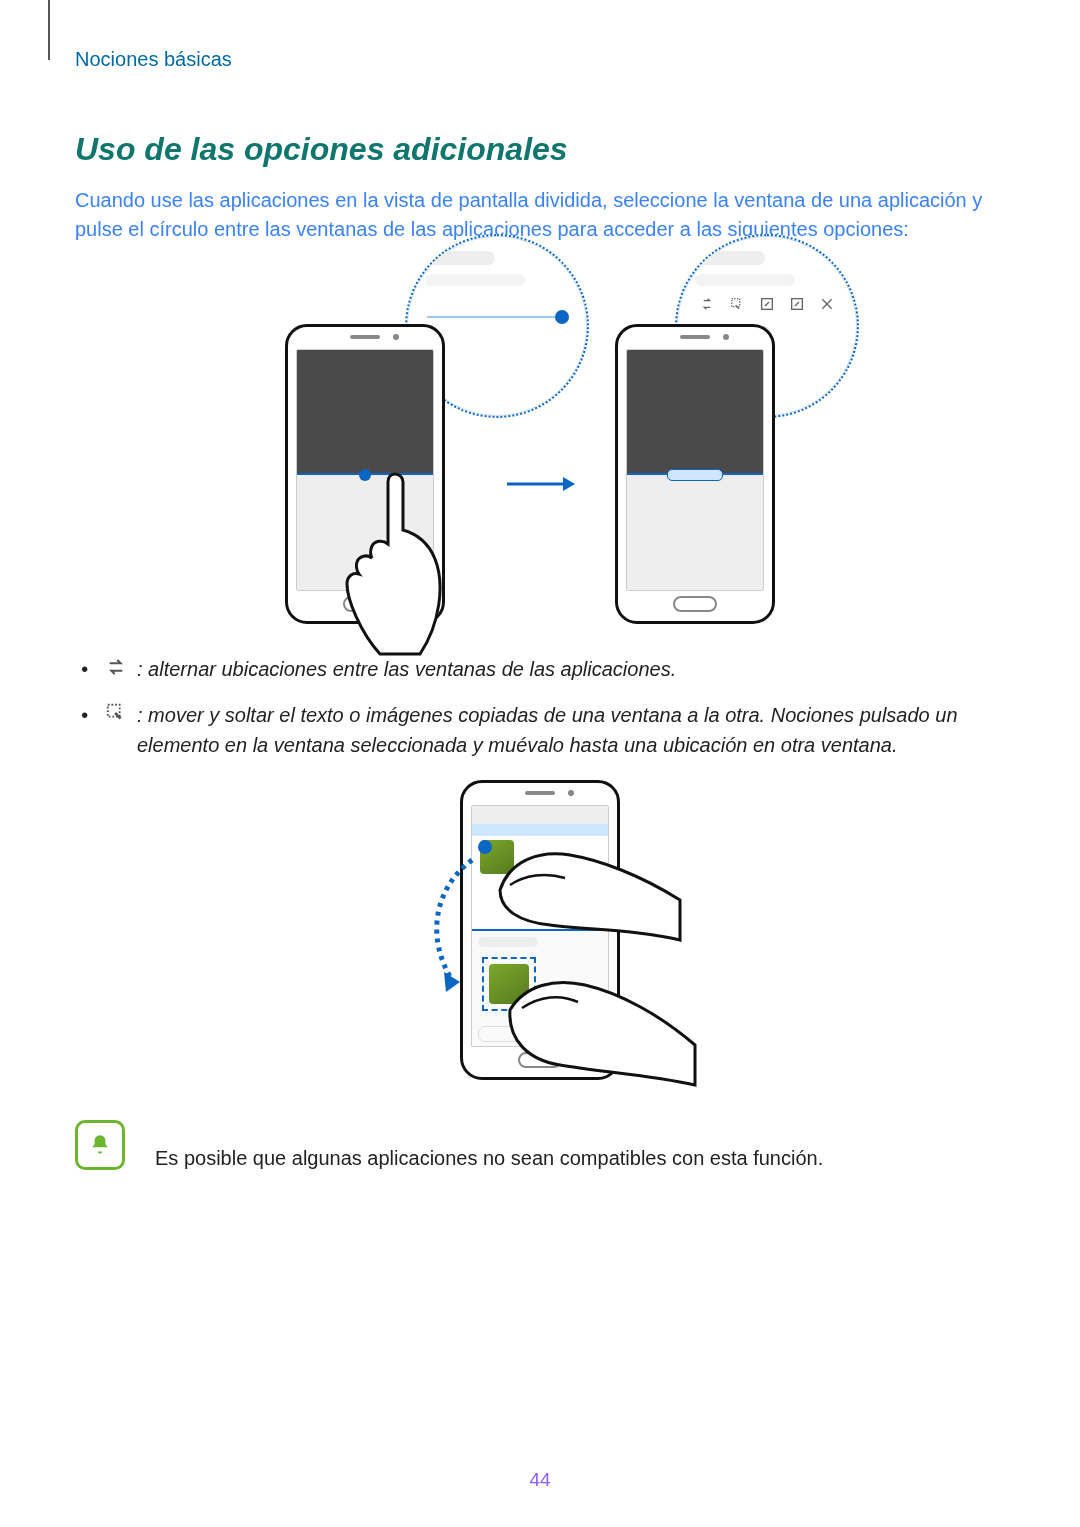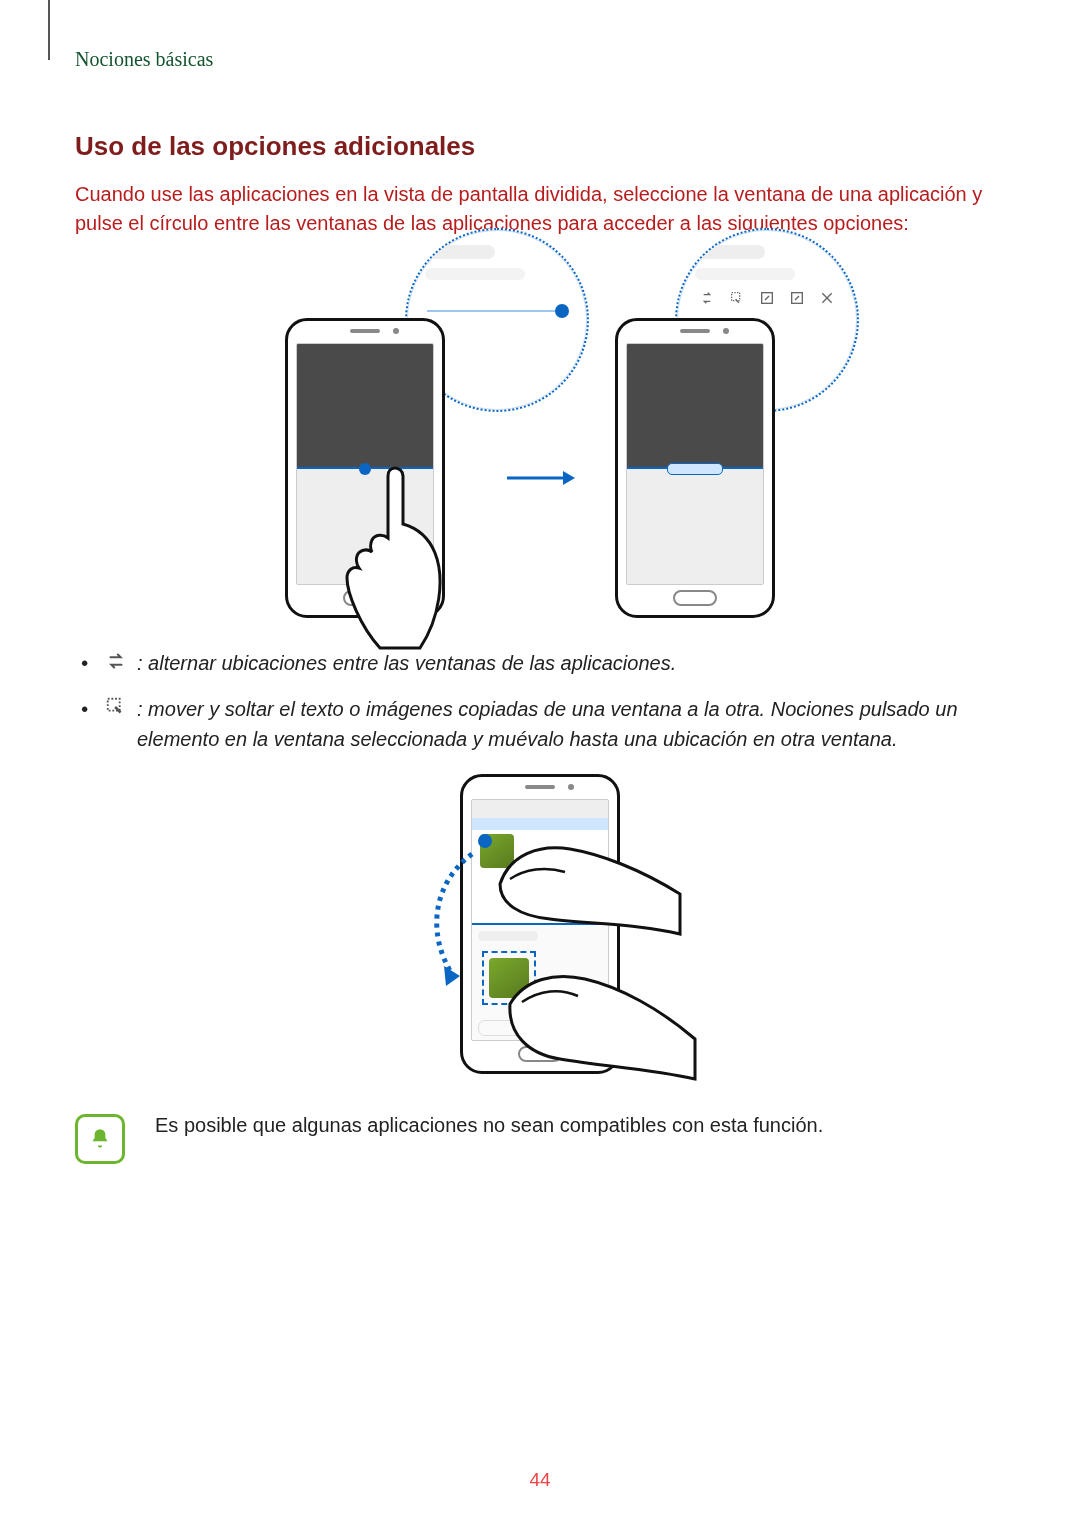--- a/index.html
+++ b/index.html
@@ -20,35 +20,35 @@
   .header-rule {
     position: absolute;
     left: 48px;
     top: 0;
     width: 2px;
     height: 60px;
     background: #555;
   }
   .breadcrumb {
     font-size: 20px;
-    color: #14532d;
+    color: #0369a1;
     margin: 8px 0 60px 0;
-    font-family: Liberation Serif, serif;
   }
   h2.section-title {
-    font-size: 26px;
+    font-size: 32px;
     font-weight: bold;
-    color: #7f1d1d;
+    color: #0f766e;
     margin: 0 0 18px 0;
+    font-style: italic;
   }
   p.body {
     font-size: 20px;
     line-height: 1.45;
     margin: 0 0 20px 0;
-    color: #b91c1c;
+    color: #3b82f6;
   }
   .figure-row {
     display: flex;
     justify-content: center;
     align-items: flex-start;
     gap: 40px;
     margin: 10px 0 30px 0;
   }
   .phone {
     width: 160px;
@@ -141,32 +141,32 @@
     content:"•"; position:absolute; left:6px; top:0; font-size:20px; color:#222;
   }
   .li-icon {
     position:absolute; left:30px; top:2px; width:22px; height:22px;
     display:inline-flex; align-items:center; justify-content:center;
   }
   .figure-single {
     display:flex; justify-content:center; margin:10px 0 40px 0;
   }
   .note-row {
-    display:flex; align-items:flex-start; gap:30px; margin-top:10px;
+    display:flex; align-items:flex-end; gap:30px; margin-top:10px;
   }
   .note-icon {
     width:44px; height:44px; border:3px solid #6eb52f; border-radius:10px;
     display:flex; align-items:center; justify-content:center; flex:0 0 auto;
   }
   .note-text {
     font-size:20px; color:#222;
   }
   .page-number {
     position:absolute; bottom:36px; left:0; right:0; text-align:center;
-    font-size:19px; color:#ef4444;
+    font-size:19px; color:#8b5cf6;
   }
   .illo-wrap { position:relative; width:180px; }
   .illo-wrap2 { position:relative; width:320px; }
   .mag2-pos { left:60px; top:-30px; }
   .green-thumb {
     width:34px; height:34px; background:linear-gradient(145deg,#7aa82c,#577a1f);
     border-radius:4px;
   }
   .blue-dot {
     width:14px;height:14px;border-radius:50%;background:#0a66c2;

